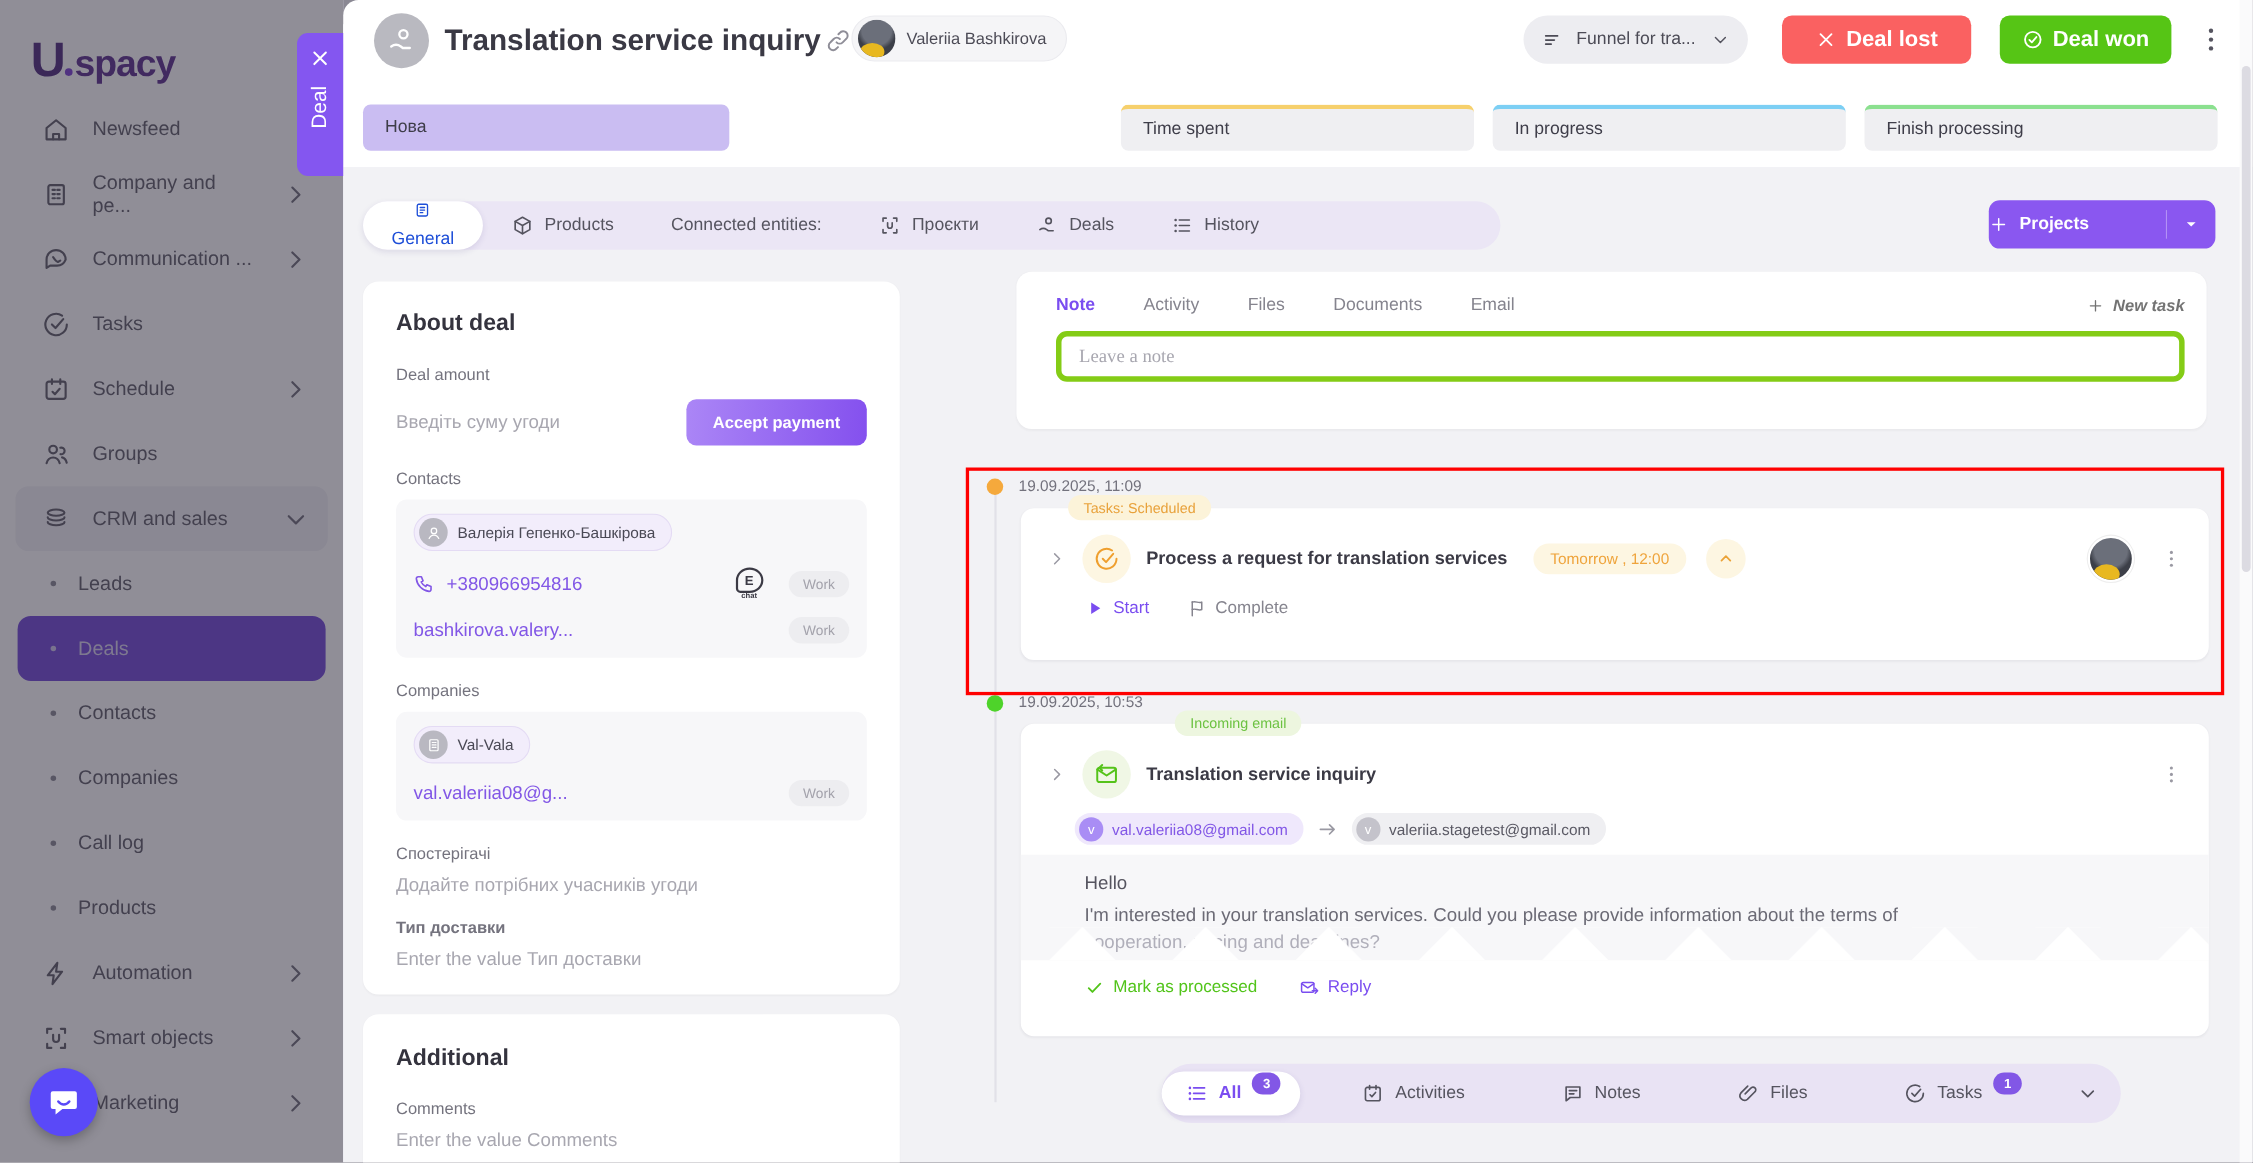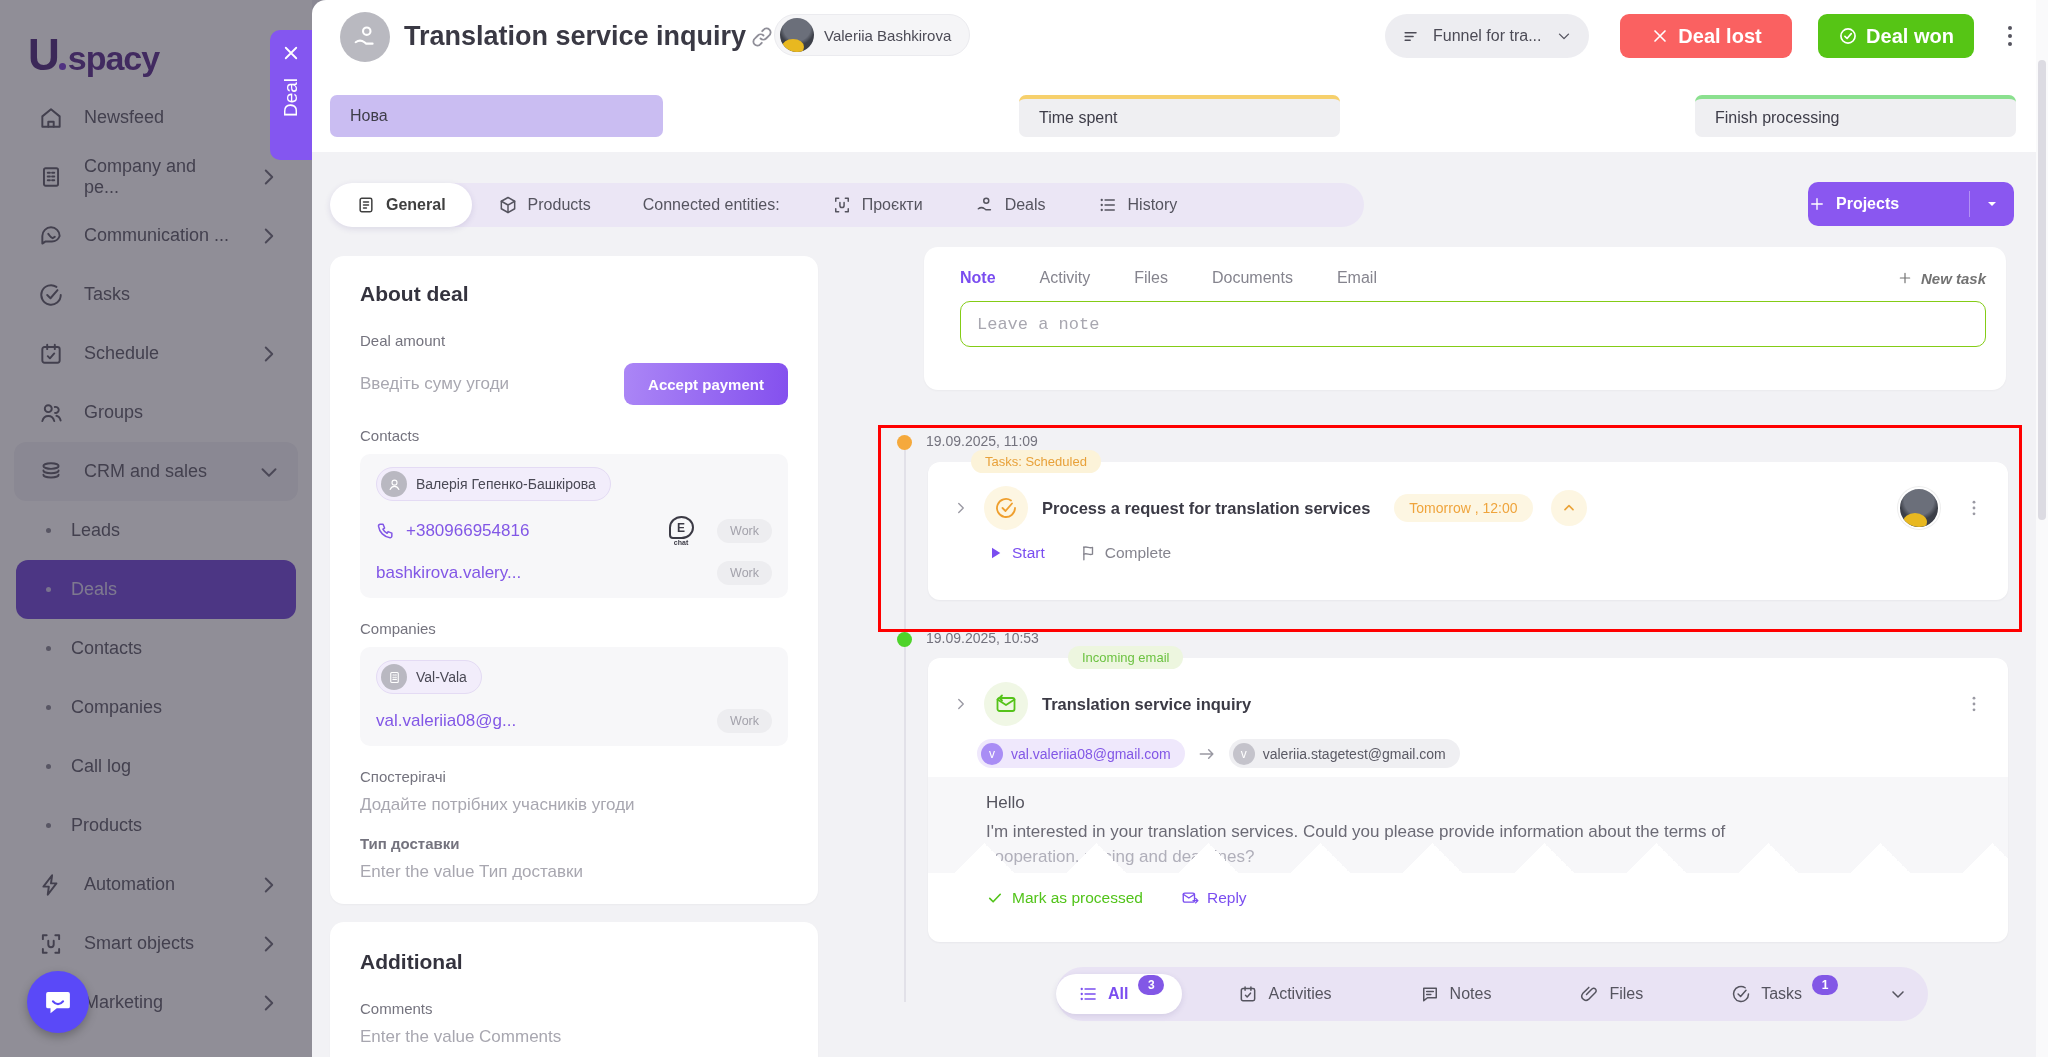--- a/index.html
+++ b/index.html
@@ -47,21 +47,21 @@
   .hd-dots{position:absolute;left:1686px;top:22px;width:24px;height:28px;color:#55545f;}
 
   .stage{position:absolute;top:95px;height:42px;border-radius:7px;background:#efeff2;border-top:4px solid transparent;display:flex;align-items:center;padding:0 20px;box-sizing:border-box;font-size:16px;color:#3e3d49;}
   .stage-current{background:#cabdf2;border-top:none;}
 
   
   .content{position:absolute;left:312px;top:152px;width:1736px;height:905px;background:#f2f2f5;overflow:hidden;}
   .tabbar{position:absolute;left:18px;top:31px;width:1034px;height:44px;border-radius:22px;background:#ebe6f5;display:flex;align-items:center;box-sizing:border-box;}
   .tab{display:flex;align-items:center;gap:10px;font-size:16px;color:#55545f;padding:0 26px;height:44px;}
   .tab .ic{width:20px;height:20px;}
-  .tab-active{background:#fff;border-radius:22px;color:#404040;box-shadow:0 2px 6px rgba(60,40,120,.12);font-weight:700;}
+  .tab-active{background:#fff;border-radius:22px;color:#1d4ed8;box-shadow:0 2px 6px rgba(60,40,120,.12);font-weight:400;flex-direction:column;}
   .btn-projects{position:absolute;left:1496px;top:30px;width:206px;height:44px;background:#8a57f0;border-radius:10px;display:flex;align-items:center;color:#fff;font-size:16px;font-weight:600;}
   .bp-main{flex:1;display:flex;align-items:center;justify-content:flex-start;gap:10px;}
   .bp-sep{width:1px;height:26px;background:rgba(255,255,255,.35);}
   .bp-caret{width:44px;display:flex;align-items:center;justify-content:center;}
 
   .card{position:absolute;background:#fff;border-radius:14px;box-shadow:0 1px 2px rgba(40,40,60,.04);box-sizing:border-box;}
   .about-card{left:18px;top:104px;width:488px;height:648px;padding:26px 30px;}
   .add-card{left:18px;top:770px;width:488px;height:300px;padding:28px 30px;}
   .card h3{margin:0;font-size:21px;font-weight:700;color:#34333e;}
   .flabel{font-size:15px;color:#74737e;}
@@ -77,21 +77,21 @@
   .work-tag{margin-left:14px;background:#ededf0;border-radius:13px;padding:5px 13px;font-size:12.5px;color:#a3a2ab;}
   .echat{width:24px;height:30px;display:flex;flex-direction:column;align-items:center;color:#3b3a45;margin-left:auto;}
   .echat-c{width:21px;height:21px;border:2px solid #3b3a45;border-radius:50% 50% 50% 4px;font-size:12px;font-weight:700;display:flex;align-items:center;justify-content:center;}
   .echat-t{font-size:7px;font-weight:700;}
 
   
   .note-card{left:612px;top:95px;width:1082px;height:143px;padding:22px 20px 0 36px;}
   .ctabs{display:flex;align-items:center;gap:44px;font-size:16px;color:#85848e;}
   .ctab-active{color:#7a4df0;font-weight:600;}
   .new-task{margin-left:auto;display:flex;gap:8px;color:#737373;font-size:15px;font-weight:600;font-style:italic;}
-  .note-input{margin-top:14px;width:100%;height:46px;border:1px solid #84cc16;border-radius:10px;box-sizing:border-box;padding:0 16px;font-size:17px;color:#3b3a45;background:#fff;outline:none;font-family:Liberation Mono, monospace;}
+  .note-input{margin-top:14px;width:100%;height:46px;border:5px solid #84cc16;border-radius:10px;box-sizing:border-box;padding:0 16px;font-size:17px;color:#3b3a45;background:#fff;outline:none;font-family:Liberation Serif, serif;}
   .note-input::placeholder{color:#a8a7b0;}
 
   
   .tl-line{position:absolute;left:592px;top:290px;width:2px;height:560px;background:#e2e1e8;}
   .tl-dot{position:absolute;width:15px;height:15px;border-radius:50%;z-index:2;}
   .tl-date{position:absolute;font-size:14px;color:#73727d;z-index:2;}
   .entry-card{position:absolute;background:#fff;border-radius:12px;box-shadow:0 1px 2px rgba(40,40,60,.05);}
   .entry-badge{position:absolute;top:-12px;font-size:13px;border-radius:12px;padding:4px 14px;z-index:3;}
   .erow{display:flex;align-items:center;padding:24px 24px 0 24px;gap:14px;}
   .echev{width:18px;height:18px;color:#9a99a3;flex:0 0 18px;}
@@ -317,20 +317,23 @@
         <circle class="icf" cx="12" cy="14" r="2"></circle>
         <circle class="icf" cx="12" cy="22" r="2"></circle>
       </svg>
 
     <div class="stage stage-current" style="left:18px;width:333px;">
         <span>Нова</span>
       </div>
     <div class="stage" style="left: 707px; width: 321px; border-top-color: rgb(246, 208, 108);">
         <span>Time spent</span>
       </div>
+    <div class="stage" style="left: 1045px; width: 321px; border-top-color: rgb(124, 207, 244);">
+        <span>In progress</span>
+      </div>
     <div class="stage" style="left: 1383px; width: 321px; border-top-color: rgb(139, 224, 143);">
         <span>Finish processing</span>
       </div>
   </div>
 
   <div class="content">
 
     <div class="tabbar">
       <div class="tab tab-active">
         <svg class="ic" viewBox="0 0 24 24">

